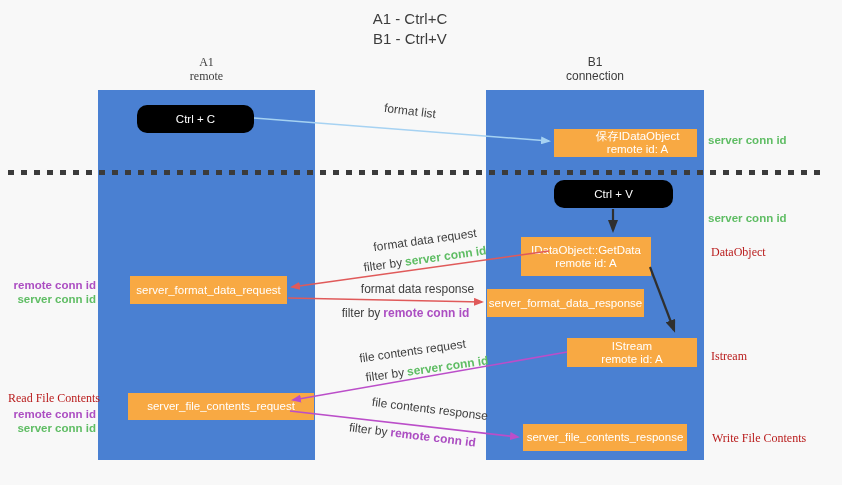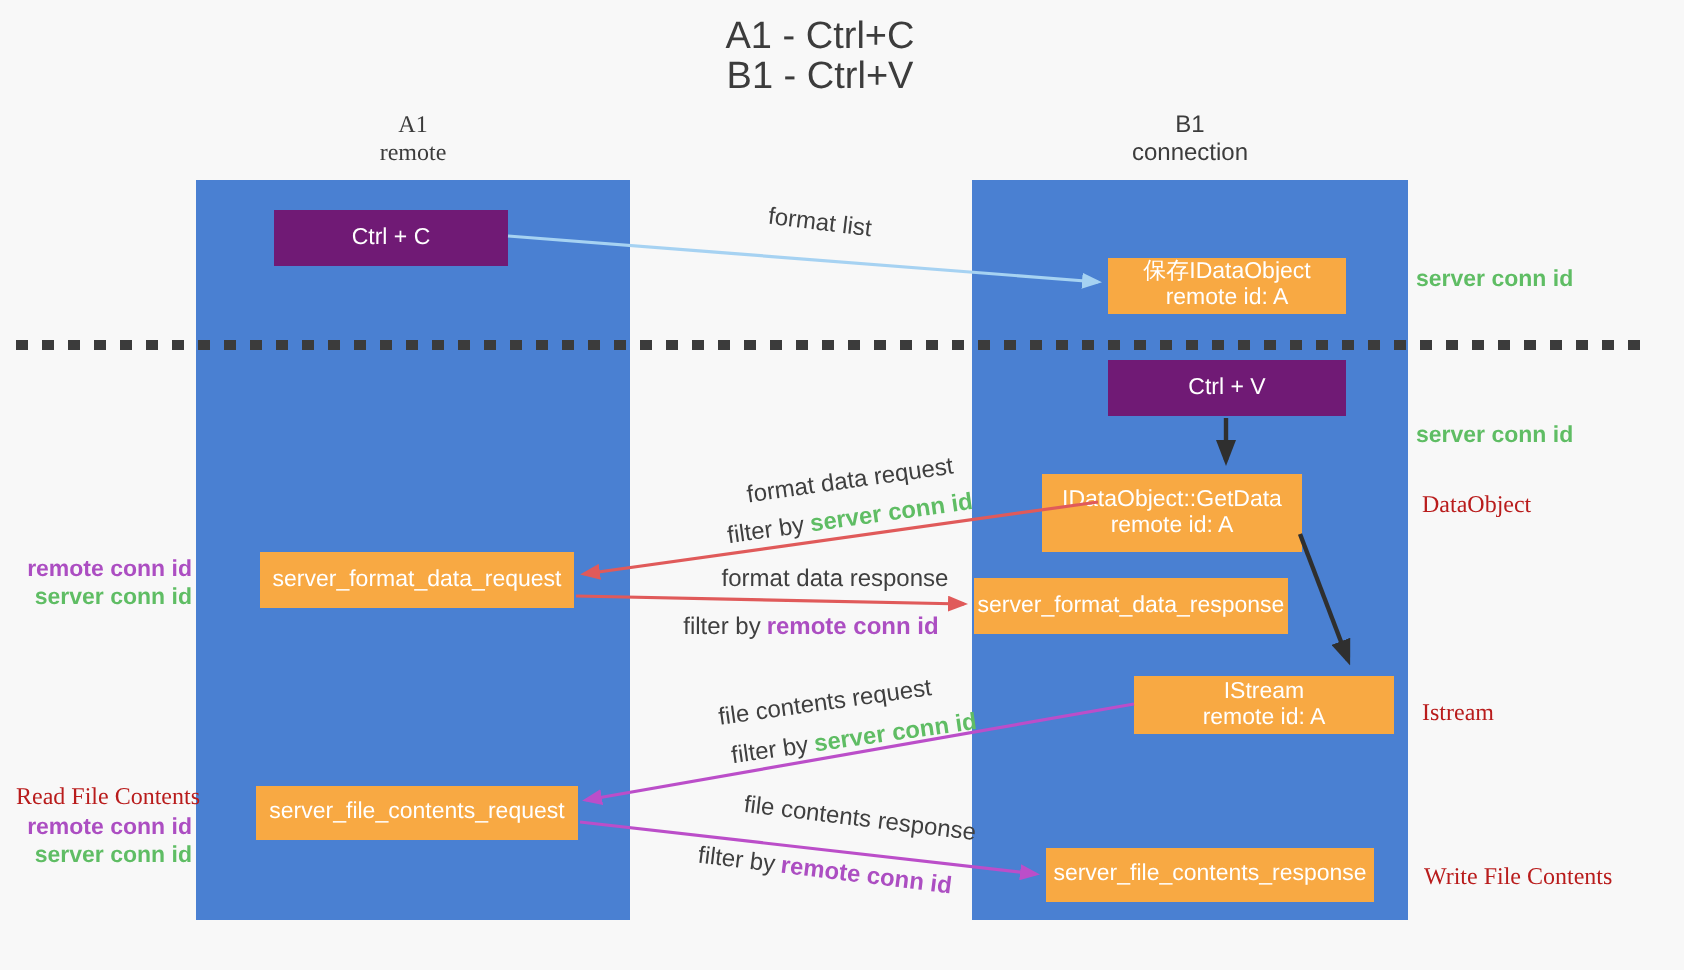--- a/index.html
+++ b/index.html
@@ -4,34 +4,34 @@
 <style>
   html,body { margin:0; padding:0; }
   body {
     background:#f8f8f8;
     font-family:"Liberation Sans", sans-serif;
     color:#3f3f3f;
   }
   .canvas { position:relative; width:842px; height:485px; background:#f8f8f8; overflow:hidden; }
   .abs { position:absolute; }
 
-  .title { left:300px; top:9px; width:220px; text-align:center; font-size:19px; line-height:20px; color:#3c3c3c; z-index:5; }
+  .title { left:300px; top:9px; width:220px; text-align:center; font-size:15px; line-height:20px; color:#3c3c3c; z-index:5; }
 
   .lane-header { text-align:center; font-size:12px; line-height:14px; color:#3c3c3c; z-index:5; }
 
   .lane { background:#4a80d2; z-index:1; }
 
   .dotted { height:5px; background:repeating-linear-gradient(90deg,#3b3b3b 0 6px,transparent 6px 13px); z-index:2; }
 
   .node {
     display:flex; flex-direction:column; align-items:center; justify-content:center;
     color:#ffffff; font-size:11.5px; line-height:13px; text-align:center;
     z-index:3; white-space:nowrap;
   }
-  .green { background:#701a75; }
+  .green { background:#000000;border-radius:10px; }
   .orange { background:#f8a943; }
 
   .overlay { left:0; top:0; z-index:4; pointer-events:none; }
 
   .edge-label { font-size:12px; color:#3f3f3f; text-align:center; white-space:nowrap; z-index:5; }
   .side { font-size:12px; color:#b91c1c; white-space:nowrap; z-index:5;font-family:Liberation Serif, serif; }
   .side-bold { font-size:11.5px; font-weight:bold; line-height:14px; white-space:nowrap; z-index:5; }
   .green-b { color:#5fbd64; font-weight:bold; }
   .purple-b { color:#ac4ec2; font-weight:bold; }
   .prefix { margin-right:3px; }
@@ -85,21 +85,21 @@
     <line x1="549" y1="251" x2="292" y2="287" stroke="#e05a5a" stroke-width="1.6" marker-end="url(#mRed)"></line>
     <line x1="288" y1="298" x2="482" y2="302" stroke="#e05a5a" stroke-width="1.6" marker-end="url(#mRed)"></line>
     <line x1="567" y1="352" x2="293" y2="400" stroke="#bb4ec9" stroke-width="1.6" marker-end="url(#mMagenta)"></line>
     <line x1="290" y1="411" x2="518" y2="437" stroke="#bb4ec9" stroke-width="1.6" marker-end="url(#mMagenta)"></line>
   </svg>
 
   <div class="abs node green" style="left:137px; top:105px; width:117px; height:28px;">
     <div>Ctrl + C</div>
   </div>
 
-  <div class="abs node orange" style="left:554px; top:129px; width:119px; height:28px;">
+  <div class="abs node orange" style="left:554px; top:129px; width:119px; height:28px;padding-left:24px;">
     <div>保存IDataObject</div>
     <div>remote id: A</div>
   </div>
 
   <div class="abs node green" style="left:554px; top:180px; width:119px; height:28px;text-align:center;">
     <div>Ctrl + V</div>
   </div>
 
   <div class="abs node orange" style="left:521px; top:237px; width:130px; height:39px;">
     <div>IDataObject::GetData</div>
@@ -112,21 +112,21 @@
 
   <div class="abs node orange" style="left:130px; top:276px; width:157px; height:28px;">
     <div>server_format_data_request</div>
   </div>
 
   <div class="abs node orange" style="left:567px; top:338px; width:130px; height:29px;">
     <div>IStream</div>
     <div>remote id: A</div>
   </div>
 
-  <div class="abs node orange" style="left:128px; top:393px; width:161px; height:27px;">
+  <div class="abs node orange" style="left:128px; top:393px; width:186px; height:27px;">
     <div>server_file_contents_request</div>
   </div>
 
   <div class="abs node orange" style="left:523px; top:424px; width:164px; height:27px;text-align:right;">
     <div>server_file_contents_response</div>
   </div>
 
   <div class="abs edge-label rot-down" style="left:360px; top:104px; width:100px;">format list</div>
 
   <div class="abs edge-label rot-up" style="left:355px; top:233px; width:140px;">format data request</div>

